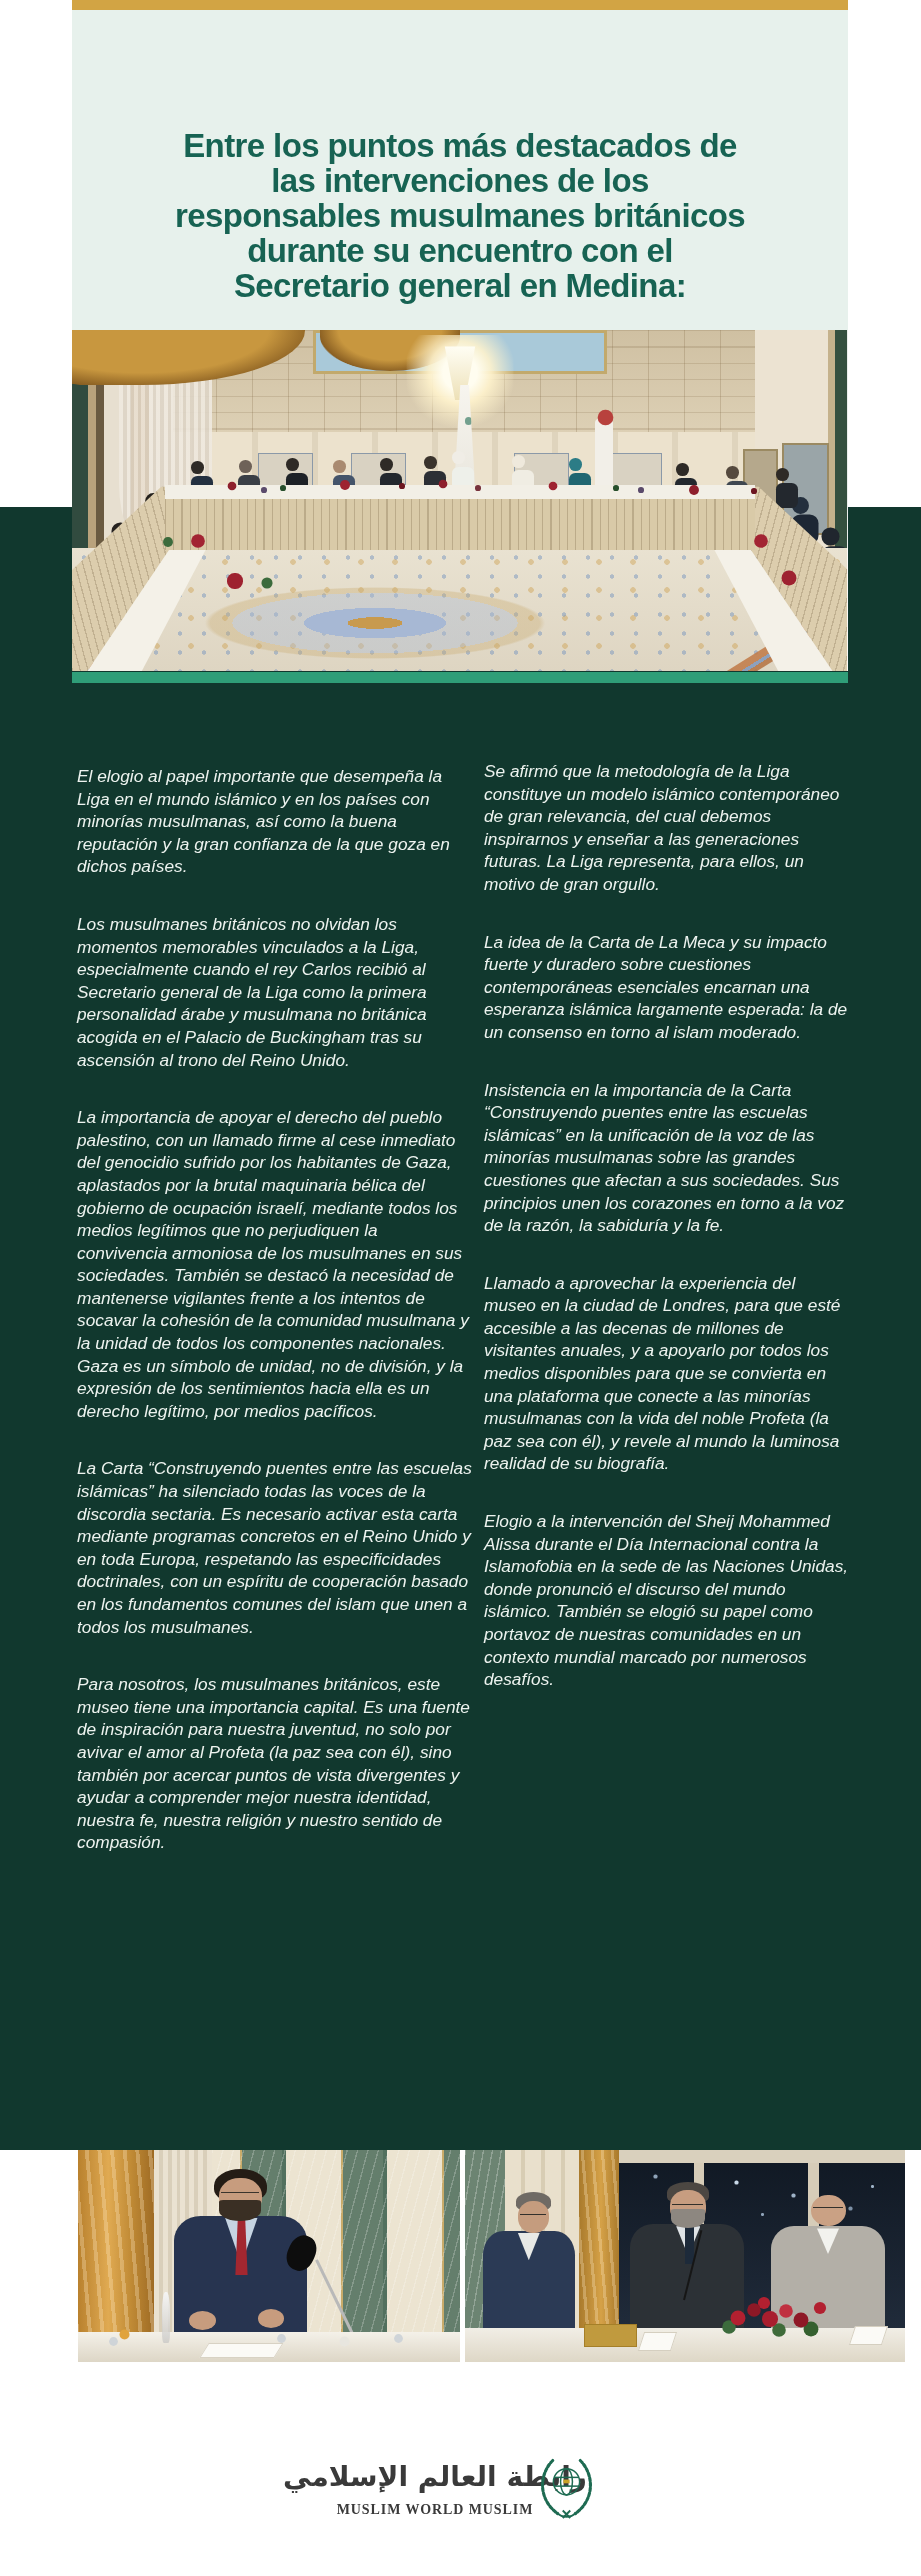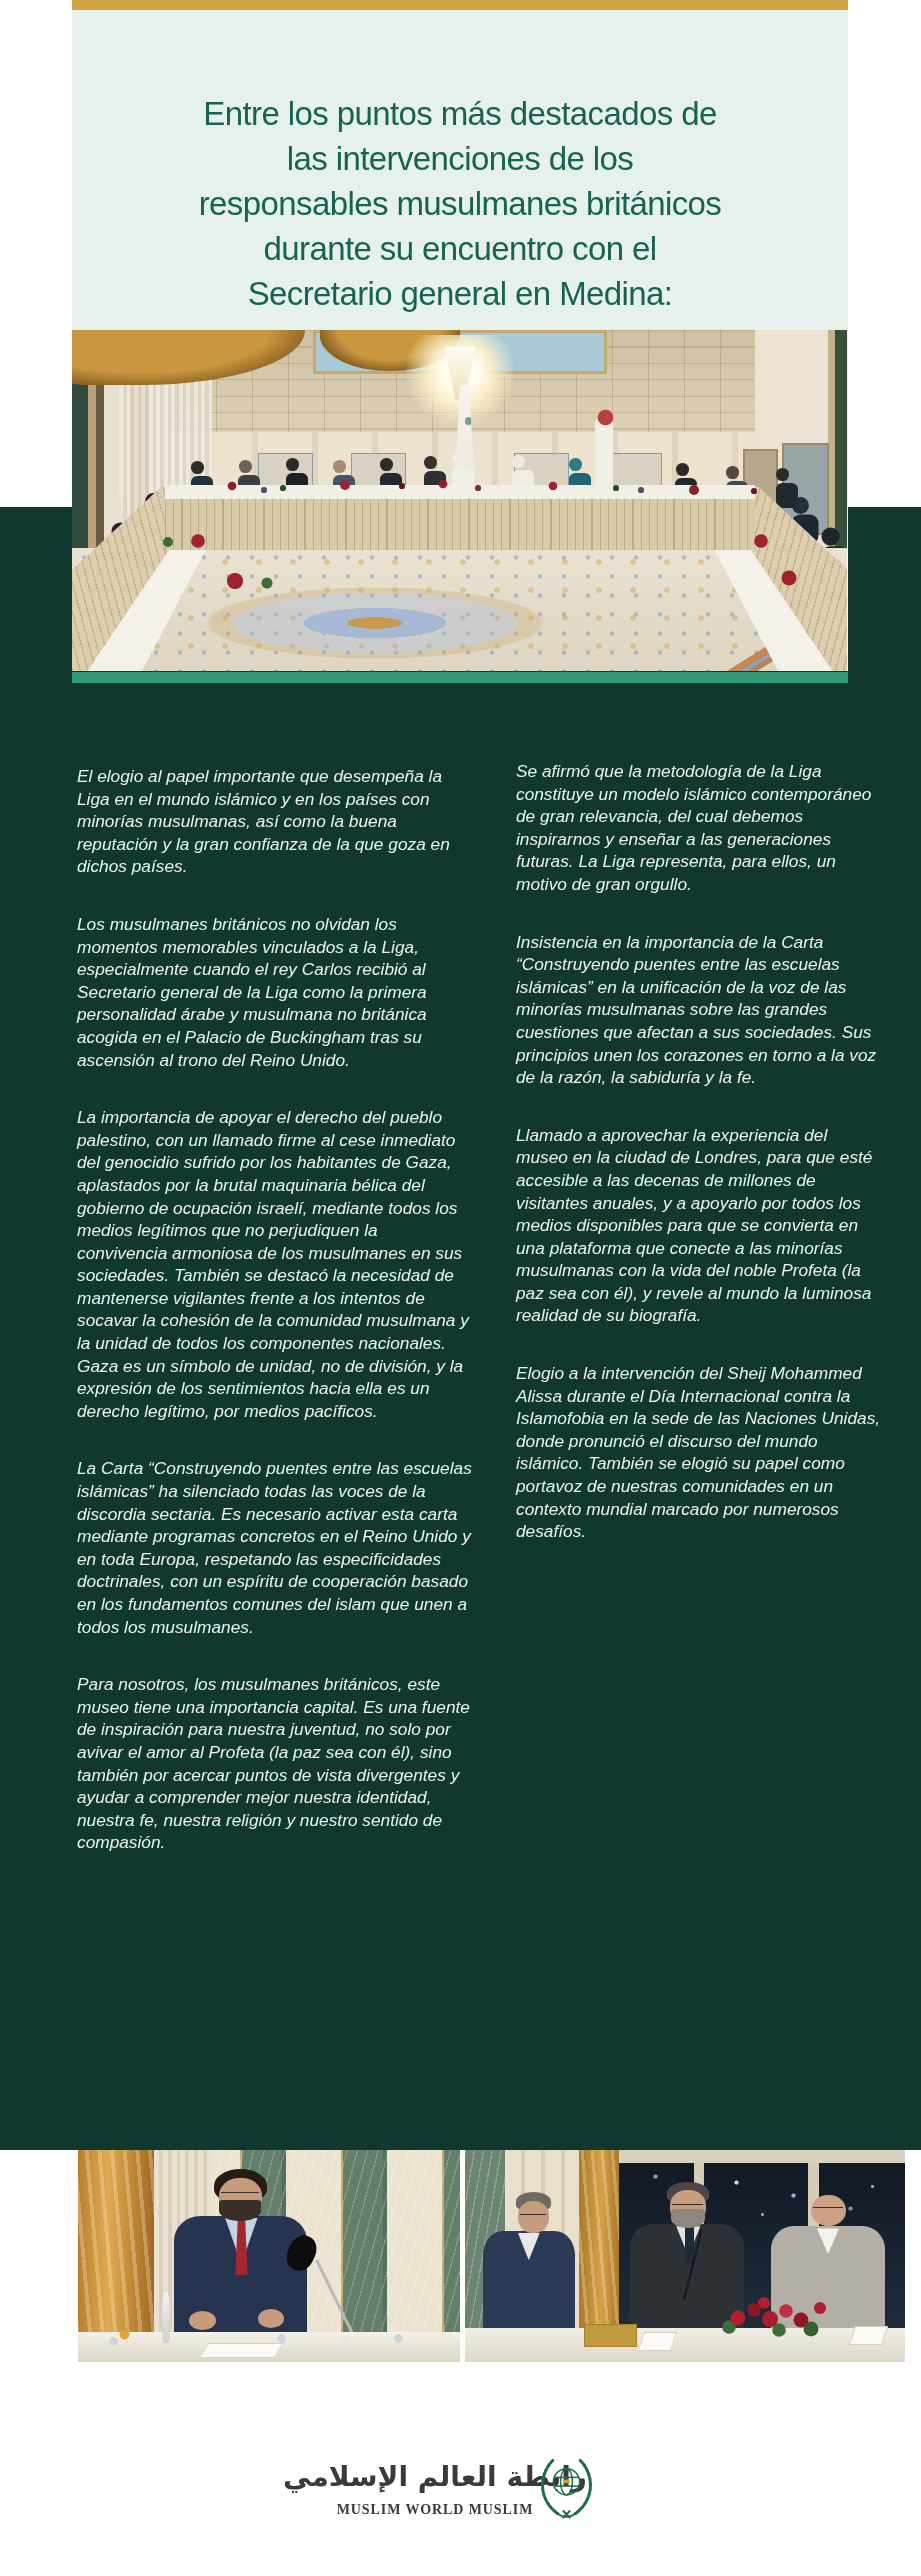--- a/index.html
+++ b/index.html
@@ -13,22 +13,22 @@
     --logo_text:#3a3a3a;
     --logo_gold:#c9a227;
   }
   html,body{margin:0;padding:0;background:#fff;}
   .page{position:relative;width:921px;height:2576px;background:#ffffff;overflow:hidden;
         font-family:"Liberation Sans", sans-serif;}
   .green-bg{position:absolute;left:0;top:507px;width:100%;height:1643px;background:var(--background_green);}
 
   .gold-bar{position:absolute;left:72px;top:0;width:776px;height:10px;background:var(--gold_bar);}
   .hero{position:absolute;left:72px;top:10px;width:776px;height:320px;background:var(--mint_panel);}
-  .hero-title{margin:81px 25px 0 25px;text-align:center;font-size:33px;line-height:45px;
-      font-weight:normal;color:var(--title_green);white-space:pre-line;letter-spacing:-0.6px;}
+  .hero-title{margin:118px 25px 0 25px;text-align:center;font-size:33px;line-height:35px;
+      font-weight:bold;color:var(--title_green);white-space:pre-line;letter-spacing:-0.6px;}
 
   
   .photo-main{position:absolute;left:72px;top:330px;width:776px;height:341px;overflow:hidden;background:#e4dac6;}
   .pm-ceiling{position:absolute;left:0;top:0;width:100%;height:30%;
       background:
         repeating-linear-gradient(90deg, rgba(125,100,65,.25) 0 1.3px, transparent 1.3px 36px),
         repeating-linear-gradient(180deg, rgba(125,100,65,.20) 0 1.3px, transparent 1.3px 16.4px),
         linear-gradient(180deg,#cfc0a2,#ddd0b5);}
   .pm-skylight{position:absolute;left:31%;top:0;width:38%;height:13%;background:#a9c9d9;
       border:3.8px solid #c2a96c;box-sizing:border-box;}
@@ -108,21 +108,21 @@
       background:linear-gradient(0deg,#b4713f 0 32%,#7f97bb 32% 54%,#c07946 54% 100%);opacity:.85;}
   .pm-border-r{position:absolute;right:-4%;top:72%;width:42%;height:16.4px;transform:rotate(-32deg);transform-origin:right top;
       background:linear-gradient(0deg,#b4713f 0 32%,#7f97bb 32% 54%,#c07946 54% 100%);opacity:.85;}
   .pm-white-edge{position:absolute;right:0;top:0;width:1.3px;height:100%;background:#fff;opacity:.9;}
 
   .teal-band{position:absolute;left:72px;top:672px;width:776px;height:11.3px;background:var(--teal_band);}
 
   
   .col{position:absolute;color:var(--body_text);font-size:17.3px;line-height:22.6px;font-weight:400;}
   .col-left{left:77px;top:765px;width:395px;}
-  .col-right{left:516px;top:760px;width:366px;}
+  .col-right{left:484px;top:760px;width:366px;}
   .col p{margin:0 0 35px 0;font-style:italic;}
 
   
   .photo-bl{position:absolute;left:78px;top:2150px;width:382px;height:212px;overflow:hidden;background:#e6ddc9;}
   .bl-curtain-gold{position:absolute;left:0;top:0;width:20%;height:100%;
       background:repeating-linear-gradient(85deg, rgba(255,235,200,.30) 0 3.8px, transparent 3.8px 12.6px),
                  linear-gradient(90deg,#b9812e,#e0aa52 40%,#c08a35 70%,#9e6b24);}
   .bl-curtain-sheer{position:absolute;left:20%;top:0;width:15%;height:100%;
       background:repeating-linear-gradient(90deg,#eae2d1 0 5px,#d9cfba 5px 8.8px);}
   .bl-wall{position:absolute;left:35%;top:0;width:65%;height:100%;
@@ -263,20 +263,21 @@
 
   <div class="col col-left">
       <p>El elogio al papel importante que desempeña la Liga en el mundo islámico y en los países con minorías musulmanas, así como la buena reputación y la gran confianza de la que goza en dichos países.</p>
       <p>Los musulmanes británicos no olvidan los momentos memorables vinculados a la Liga, especialmente cuando el rey Carlos recibió al Secretario general de la Liga como la primera personalidad árabe y musulmana no británica acogida en el Palacio de Buckingham tras su ascensión al trono del Reino Unido.</p>
       <p>La importancia de apoyar el derecho del pueblo palestino, con un llamado firme al cese inmediato del genocidio sufrido por los habitantes de Gaza, aplastados por la brutal maquinaria bélica del gobierno de ocupación israelí, mediante todos los medios legítimos que no perjudiquen la convivencia armoniosa de los musulmanes en sus sociedades. También se destacó la necesidad de mantenerse vigilantes frente a los intentos de socavar la cohesión de la comunidad musulmana y la unidad de todos los componentes nacionales. Gaza es un símbolo de unidad, no de división, y la expresión de los sentimientos hacia ella es un derecho legítimo, por medios pacíficos.</p>
       <p>La Carta “Construyendo puentes entre las escuelas islámicas” ha silenciado todas las voces de la discordia sectaria. Es necesario activar esta carta mediante programas concretos en el Reino Unido y en toda Europa, respetando las especificidades doctrinales, con un espíritu de cooperación basado en los fundamentos comunes del islam que unen a todos los musulmanes.</p>
       <p>Para nosotros, los musulmanes británicos, este museo tiene una importancia capital. Es una fuente de inspiración para nuestra juventud, no solo por avivar el amor al Profeta (la paz sea con él), sino también por acercar puntos de vista divergentes y ayudar a comprender mejor nuestra identidad, nuestra fe, nuestra religión y nuestro sentido de compasión.</p>
     </div>
   <div class="col col-right">
       <p>Se afirmó que la metodología de la Liga constituye un modelo islámico contemporáneo de gran relevancia, del cual debemos inspirarnos y enseñar a las generaciones futuras. La Liga representa, para ellos, un motivo de gran orgullo.</p>
+      <p>La idea de la Carta de La Meca y su impacto fuerte y duradero sobre cuestiones contemporáneas esenciales encarnan una esperanza islámica largamente esperada: la de un consenso en torno al islam moderado.</p>
       <p>Insistencia en la importancia de la Carta “Construyendo puentes entre las escuelas islámicas” en la unificación de la voz de las minorías musulmanas sobre las grandes cuestiones que afectan a sus sociedades. Sus principios unen los corazones en torno a la voz de la razón, la sabiduría y la fe.</p>
       <p>Llamado a aprovechar la experiencia del museo en la ciudad de Londres, para que esté accesible a las decenas de millones de visitantes anuales, y a apoyarlo por todos los medios disponibles para que se convierta en una plataforma que conecte a las minorías musulmanas con la vida del noble Profeta (la paz sea con él), y revele al mundo la luminosa realidad de su biografía.</p>
       <p>Elogio a la intervención del Sheij Mohammed Alissa durante el Día Internacional contra la Islamofobia en la sede de las Naciones Unidas, donde pronunció el discurso del mundo islámico. También se elogió su papel como portavoz de nuestras comunidades en un contexto mundial marcado por numerosos desafíos.</p>
     </div>
 
   <div class="photo-bl photo-bl-wrap photo-b">
     <div class="bl-curtain-gold"></div>
     <div class="bl-curtain-sheer"></div>
     <div class="bl-wall"></div>
     <div class="bl-veins"></div>

